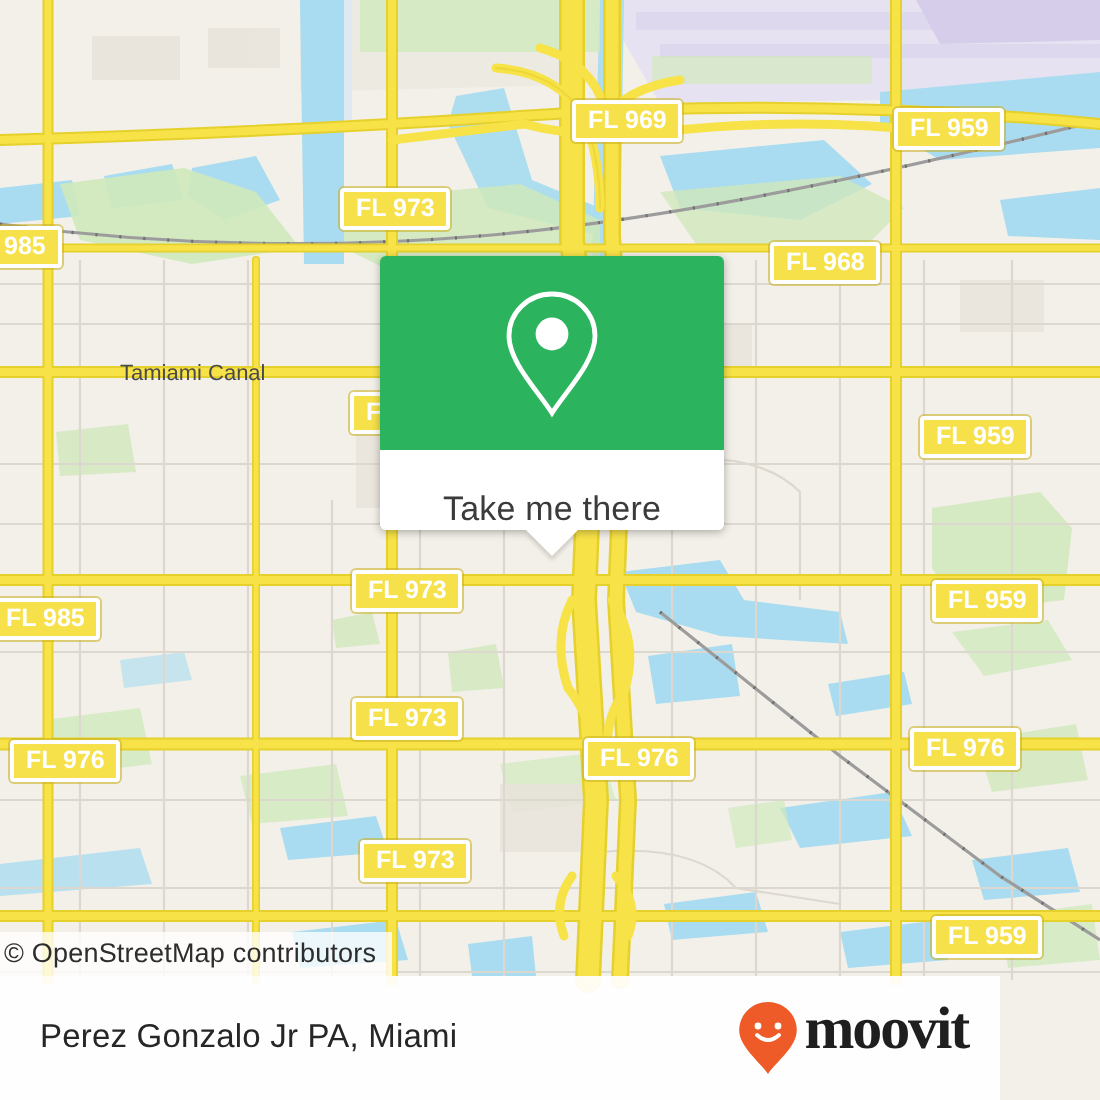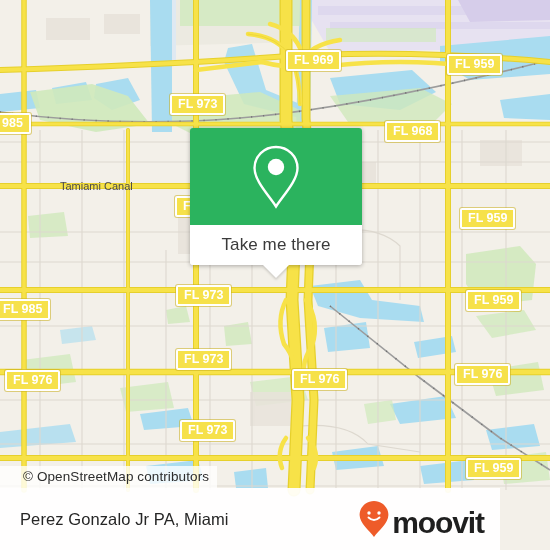--- a/index.html
+++ b/index.html
@@ -11,59 +11,59 @@
   #app{position:relative;width:550px;height:550px;overflow:hidden;background:#f2efe9;}
 
   
   #map{position:absolute;left:0;top:0;width:550px;height:550px;overflow:hidden;background:#f3f0e9;}
   #map svg{display:block;}
 
   
   #attrib{
     position:absolute;left:0;top:466px;
     background:rgba(255,255,255,.78);
-    padding:3px 8px 4px 23px;
+    padding:3px 8px 4px 2px;
     font-size:13.5px;color:#2d2d2d;
     letter-spacing:.1px;
     white-space:nowrap;
   }
 
   
   #bottombar{
     position:absolute;left:0;top:488px;width:500px;height:62px;
     background:rgba(255,255,255,.93);
     display:flex;align-items:center;
   }
   #place-name{
     position:absolute;left:20px;top:50%;transform:translateY(-50%);
     font-size:16.5px;color:#262626;white-space:nowrap;letter-spacing:.1px;
   }
   #logo{
     position:absolute;right:16px;top:50%;transform:translateY(-50%);
-    display:flex;align-items:flex-end;gap:2px;
+    display:flex;align-items:flex-start;gap:2px;font-family:Liberation Serif, serif;
   }
   #logo .wordmark{
     font-size:30px;font-weight:bold;color:#1f1f1f;letter-spacing:-1.1px;
     line-height:1;
   }
 
   
   #card{
     position:absolute;left:190px;top:128px;width:172px;
     border-radius:3px;
     box-shadow:0 1px 4px rgba(0,0,0,.30);
     overflow:visible;
   }
   #card-top{
     background:#2bb35e;height:97px;border-radius:3px 3px 0 0;
     display:flex;align-items:center;justify-content:center;
   }
   #card-bottom{
     background:#ffffff;height:40px;border-radius:0 0 3px 3px;
-    display:flex;align-items:center;justify-content:center;
+    display:flex;align-items:flex-end;justify-content:center;
     position:relative;
   }
   #card-label{font-size:17px;color:#3b3b3b;letter-spacing:.1px;}
   #card-tail{
     position:absolute;left:50%;transform:translateX(-50%);
     bottom:-13px;width:0;height:0;
     border-left:13px solid transparent;
     border-right:13px solid transparent;
     border-top:13px solid #ffffff;
     filter:drop-shadow(0 2px 1px rgba(0,0,0,.15));

